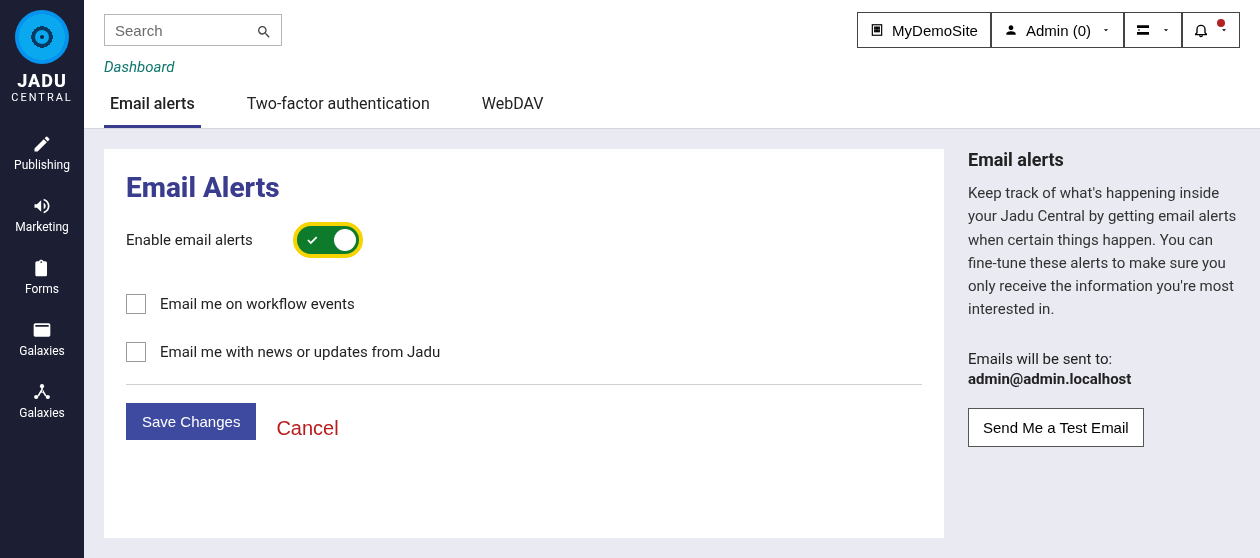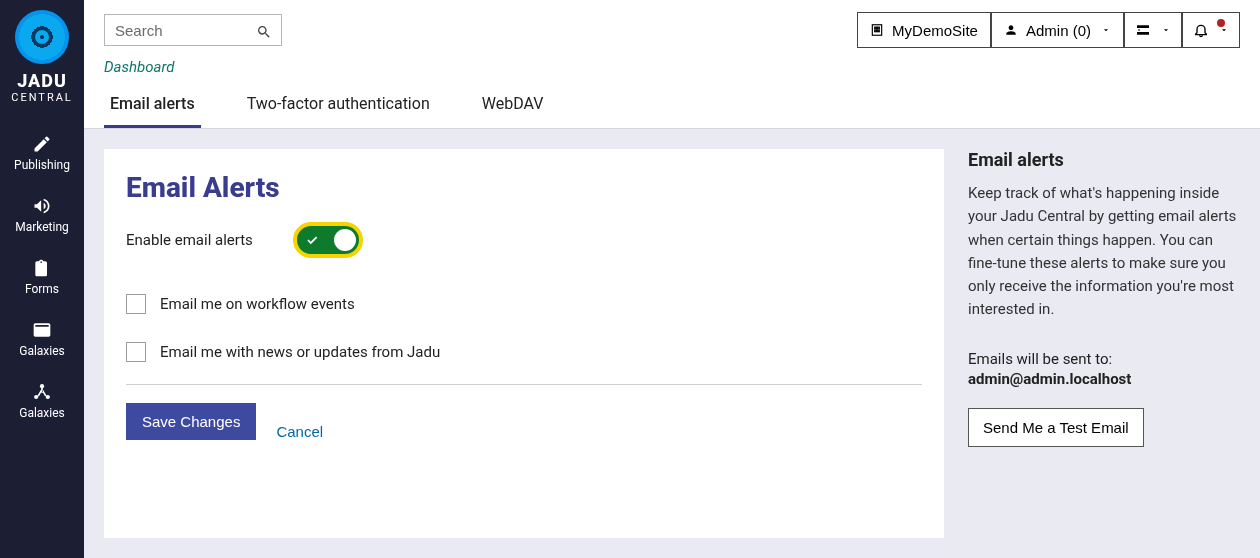--- a/index.html
+++ b/index.html
@@ -53,21 +53,21 @@
   .toggle .knob { position:absolute; right:3px; top:50%; transform:translateY(-50%); width:22px; height:22px; background:#fff; border-radius:50%; }
 
   .opt { display:flex; align-items:center; gap:14px; padding:14px 0; }
   .chk { width:20px; height:20px; border:1px solid #9a9a9a; background:#fff; cursor:pointer; }
   .opt .lbl { font-size:15px; }
 
   .divider { border:none; border-top:1px solid #d0d0d0; margin:8px 0 18px 0; }
 
   .actions { display:flex; align-items:flex-end; gap:20px; }
   .btn-primary { background:#3d4aa0; color:#fff; border:none; padding:10px 16px; font-size:15px; cursor:pointer; }
-  .btn-link { background:none; border:none; color:#0369a1; font-size:15px; cursor:pointer; }
+  .btn-link { background:none; border:none; color:#b91c1c; font-size:20px; cursor:pointer; }
 
   .side { width:272px; }
   .side h2 { font-size:18px; font-weight:700; margin-bottom:12px; }
   .side p { font-size:15px; line-height:1.55; color:#333; margin-bottom:28px; }
   .side .sent-label { font-size:15px; margin-bottom:2px; }
   .side .email { font-weight:700; font-size:15px; margin-bottom:20px; display:block; }
   .btn-outline { border:1px solid #555; background:#fff; padding:10px 14px; font-size:15px; cursor:pointer; }
 
   svg { display:block; }
 </style>

